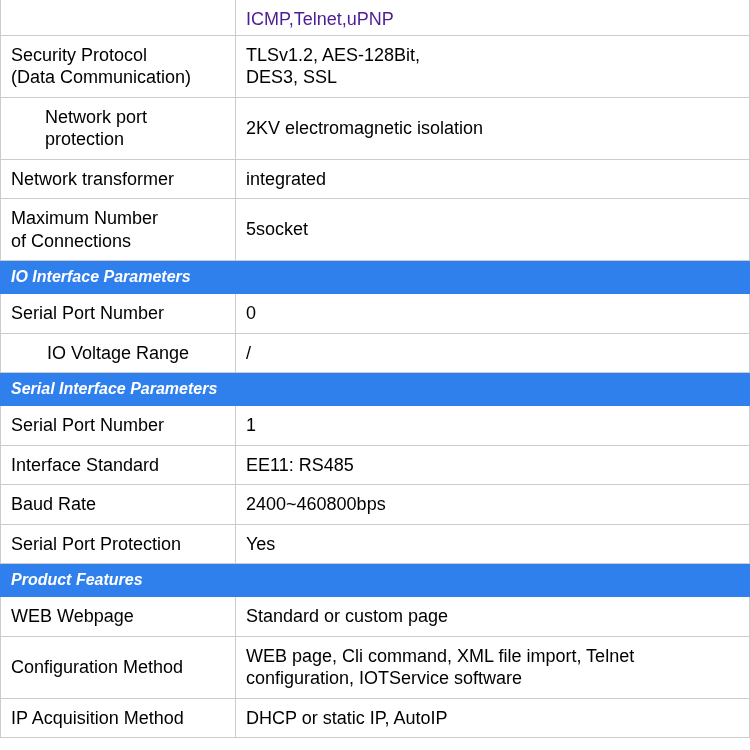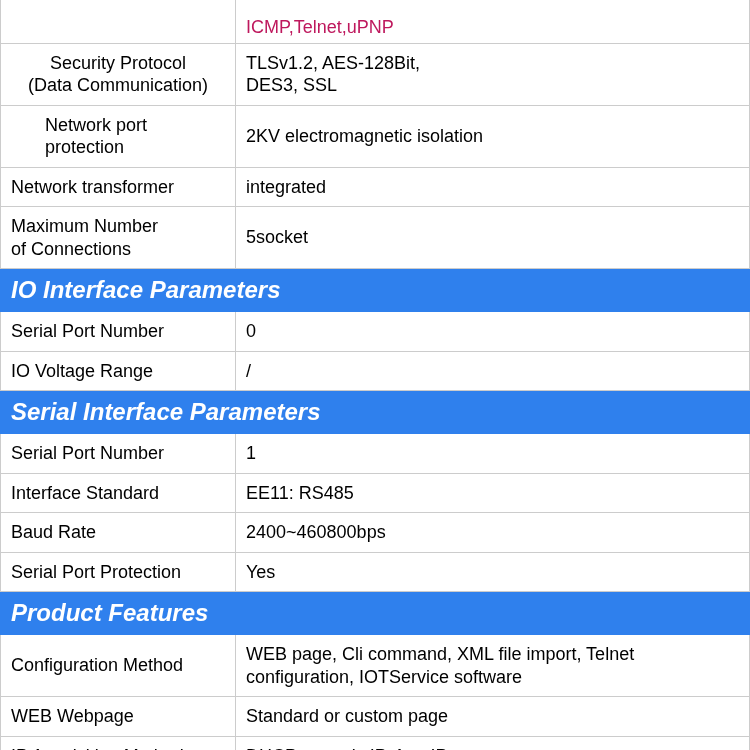--- a/index.html
+++ b/index.html
@@ -25,47 +25,47 @@
   td.label {
     width: 235px;
   }
   td.value {
   }
   tr.section-header td {
     background: #2f80ed;
     color: #fff;
     font-style: italic;
     font-weight: bold;
-    font-size: 24px;
+    font-size: 16px;
     padding: 6px 10px;
     border: 1px solid #2f80ed;
   }
   
   tr.cutoff td {
     border-top: none;
-    padding-top: 16px;
+    padding-top: 8px;
     padding-bottom: 4px;
-    color: #be185d;
+    color: #4c1d95;
   }
 </style>
 </head>
 <body>
 
 <table>
   <colgroup>
     <col style="width:235px">
     <col>
   </colgroup>
   <tbody id="tbody">
     <tr class="cutoff">
       <td class="label"></td>
       <td class="value">ICMP,Telnet,uPNP</td>
     </tr>
   <tr>
-        <td class="label" style="white-space: pre-line; text-align: center;">Security Protocol
+        <td class="label" style="white-space: pre-line;">Security Protocol
 (Data Communication)</td>
         <td class="value" style="white-space: pre-line;">TLSv1.2, AES-128Bit,
 DES3, SSL</td>
       </tr>
       <tr>
         <td class="label" style="white-space: pre-line; padding-left: 44px;">Network port
 protection</td>
         <td class="value" style="white-space: pre-line;">2KV electromagnetic isolation</td>
       </tr>
       <tr>
@@ -78,21 +78,21 @@
         <td class="value" style="white-space: pre-line;">5socket</td>
       </tr>
       <tr class="section-header">
         <td colspan="2">IO Interface Parameters</td>
       </tr>
       <tr>
         <td class="label" style="white-space: pre-line;">Serial Port Number</td>
         <td class="value" style="white-space: pre-line;">0</td>
       </tr>
       <tr>
-        <td class="label" style="white-space: pre-line;">IO Voltage Range</td>
+        <td class="label" style="white-space: pre-line; text-align: center;">IO Voltage Range</td>
         <td class="value" style="white-space: pre-line;">/</td>
       </tr>
       <tr class="section-header">
         <td colspan="2">Serial Interface Parameters</td>
       </tr>
       <tr>
         <td class="label" style="white-space: pre-line;">Serial Port Number</td>
         <td class="value" style="white-space: pre-line;">1</td>
       </tr>
       <tr>
@@ -104,25 +104,25 @@
         <td class="value" style="white-space: pre-line;">2400~460800bps</td>
       </tr>
       <tr>
         <td class="label" style="white-space: pre-line;">Serial Port Protection</td>
         <td class="value" style="white-space: pre-line;">Yes</td>
       </tr>
       <tr class="section-header">
         <td colspan="2">Product Features</td>
       </tr>
       <tr>
+        <td class="label" style="white-space: pre-line;">WEB Webpage</td>
+        <td class="value" style="white-space: pre-line;">Standard or custom page</td>
+      </tr>
+      <tr>
         <td class="label" style="white-space: pre-line;">Configuration Method</td>
         <td class="value" style="white-space: pre-line;">WEB page, Cli command, XML file import, Telnet configuration, IOTService software</td>
-      </tr>
-      <tr>
-        <td class="label" style="white-space: pre-line;">WEB Webpage</td>
-        <td class="value" style="white-space: pre-line;">Standard or custom page</td>
       </tr>
       <tr>
         <td class="label" style="white-space: pre-line;">IP Acquisition Method</td>
         <td class="value" style="white-space: pre-line;">DHCP or static IP, AutoIP</td>
       </tr>
     </tbody>
 </table>
 
 </body></html>

